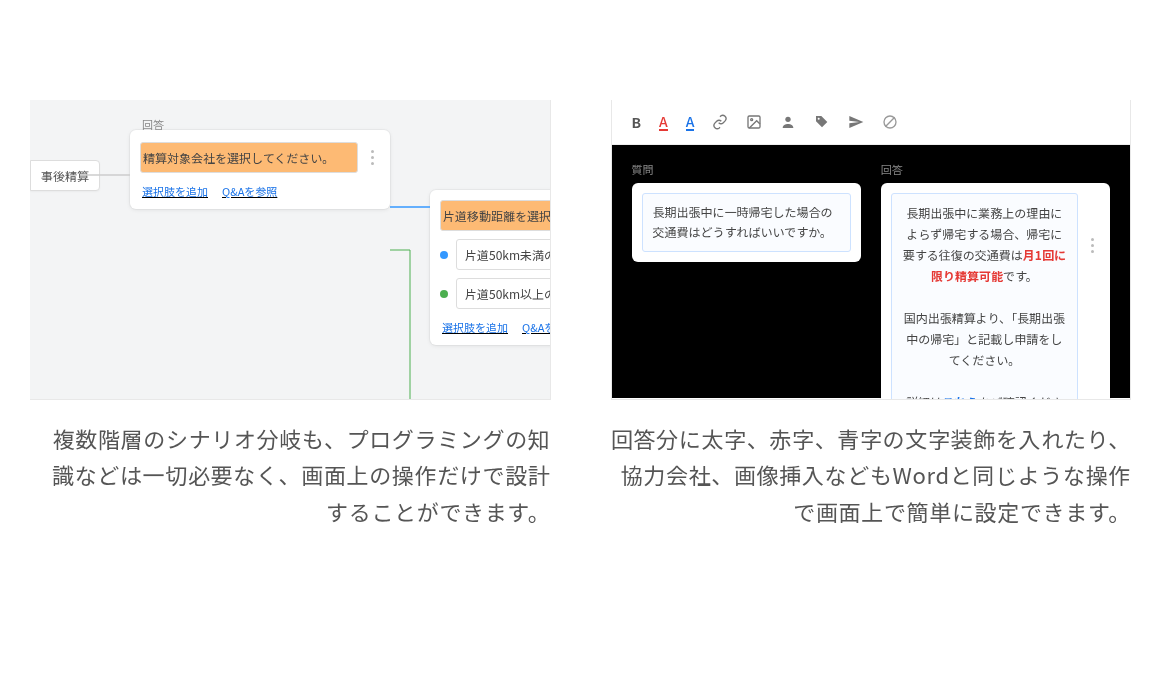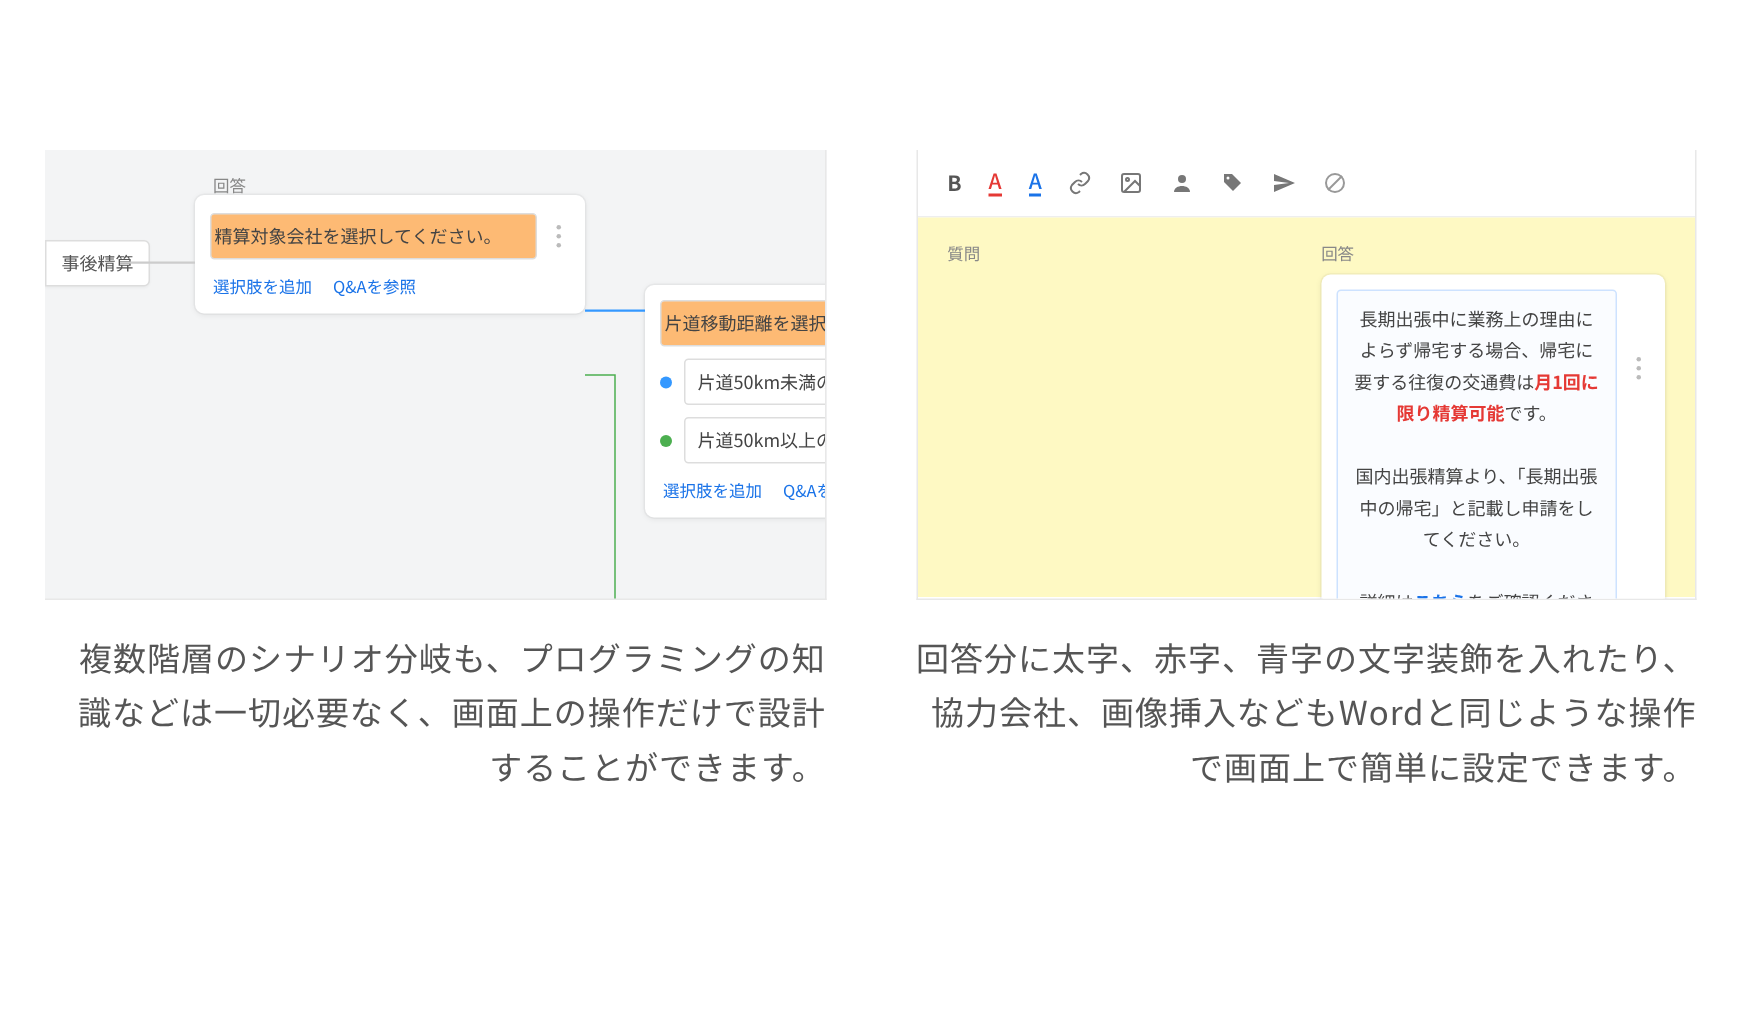--- a/index.html
+++ b/index.html
@@ -107,20 +107,21 @@
     background: #fff;
   }
   .trash-icon {
     width: 14px; height: 14px; color: #999;
   }
   .node-links {
     display: flex;
     gap: 14px;
     font-size: 11px;
     padding: 2px 0 0 2px;
+    text-decoration: underline;
   }
   .node-links a { color: #1a73e8; text-decoration: none; }
 
   .conn {
     position: absolute;
     pointer-events: none;
   }
   .conn line { stroke-width: 1.5; }
 
   
@@ -136,21 +137,21 @@
   .tb-A { font-size: 14px; font-weight: 500; border-bottom: 2px solid; line-height: 1; padding-bottom: 1px;}
   .tb-A.red { color: #e53935; border-color:#e53935;}
   .tb-A.blue { color: #1a73e8; border-color:#1a73e8;}
   .tb-icon { width: 16px; height: 16px; display:flex; align-items:center; justify-content:center; }
   .tb-icon svg { width:16px; height:16px; }
 
   .editor-body {
     display: flex;
     gap: 20px;
     padding: 16px 20px;
-    background: #fef9c3;
+    background: #000000;
     height: calc(100% - 46px);
     align-items: flex-start;
   }
   .panel {
     flex: 1;
     min-width: 0;
   }
   .panel-title {
     font-size: 11px;
     color: #888;
@@ -287,20 +288,23 @@
             <svg viewBox="0 0 24 24" fill="none" stroke="#999" stroke-width="2">
               <circle cx="12" cy="12" r="9"></circle>
               <line x1="5" y1="19" x2="19" y2="5"></line>
             </svg>
           </span>
       </div>
 
       <div class="editor-body">
         <div class="panel">
           <div class="panel-title">質問</div>
+          <div class="panel-box">
+            <div class="q-text">長期出張中に一時帰宅した場合の交通費はどうすればいいですか。</div>
+          </div>
         </div>
         <div class="panel">
           <div class="panel-title">回答</div>
           <div class="panel-box">
             <div class="a-wrap">
               <div class="a-text">
                 <span>長期出張中に業務上の理由によらず帰宅する場合、帰宅に要する往復の交通費は</span><span class="red">月1回に限り精算可能</span><span>です。</span>
                 <br><br>
                 <span>国内出張精算より、「長期出張中の帰宅」と記載し申請をしてください。</span>
                 <br><br>

